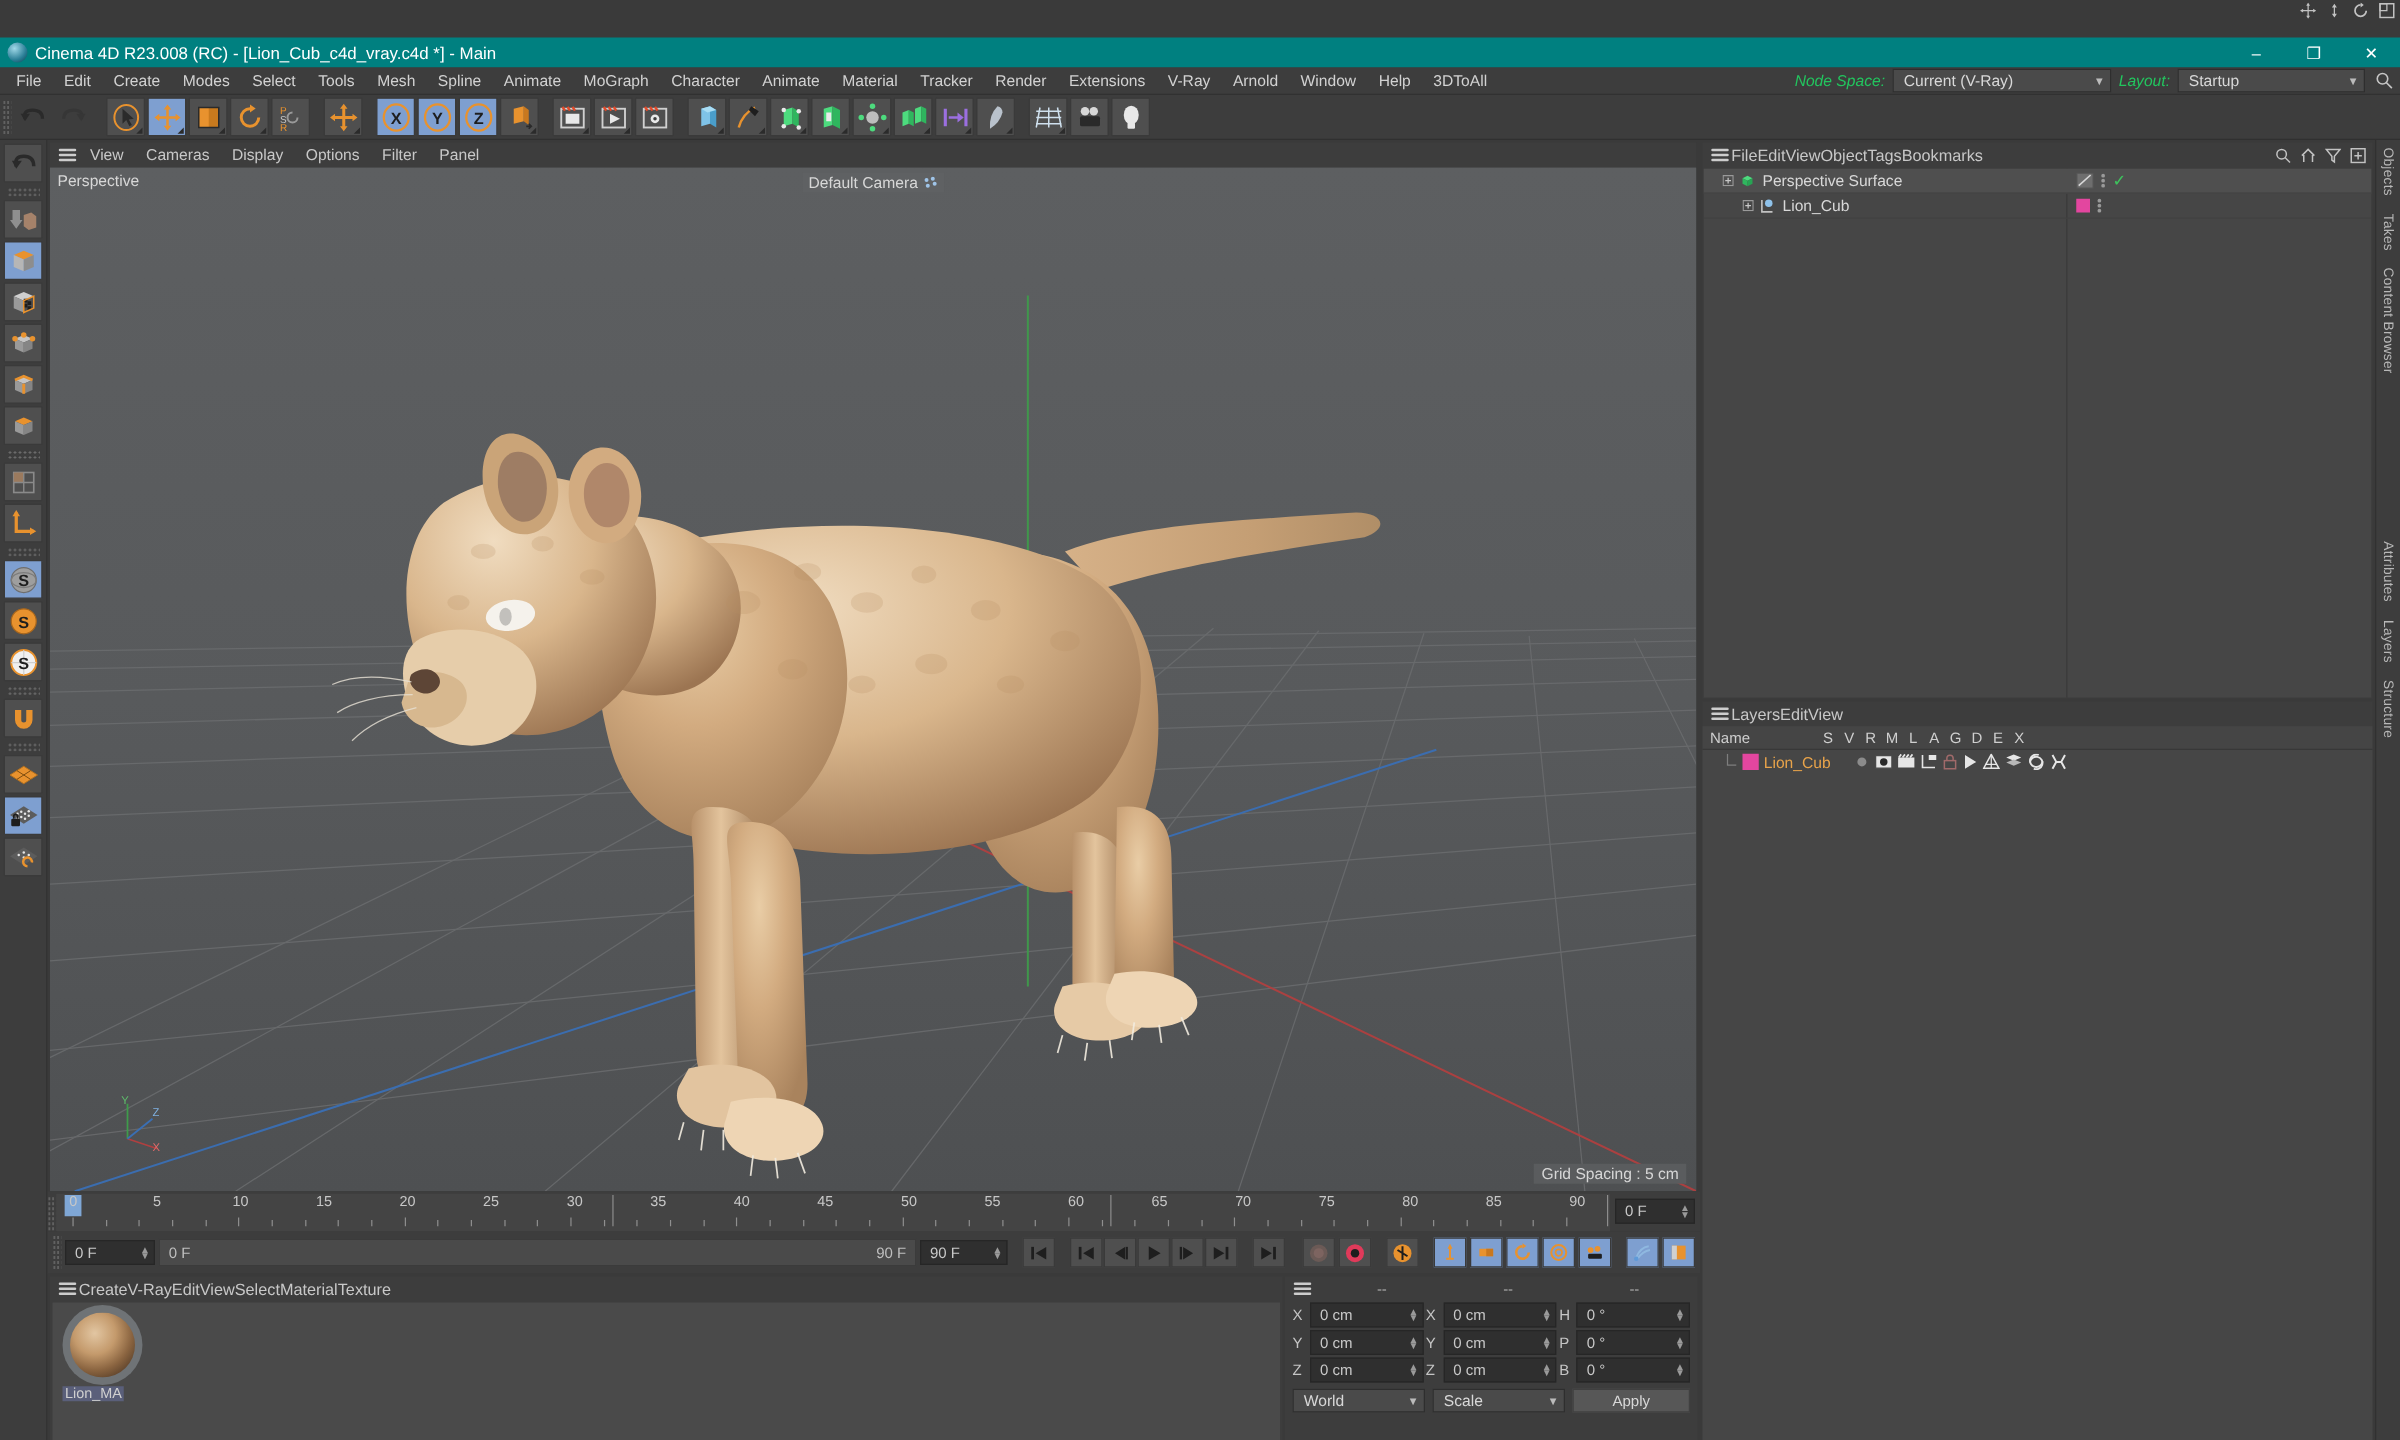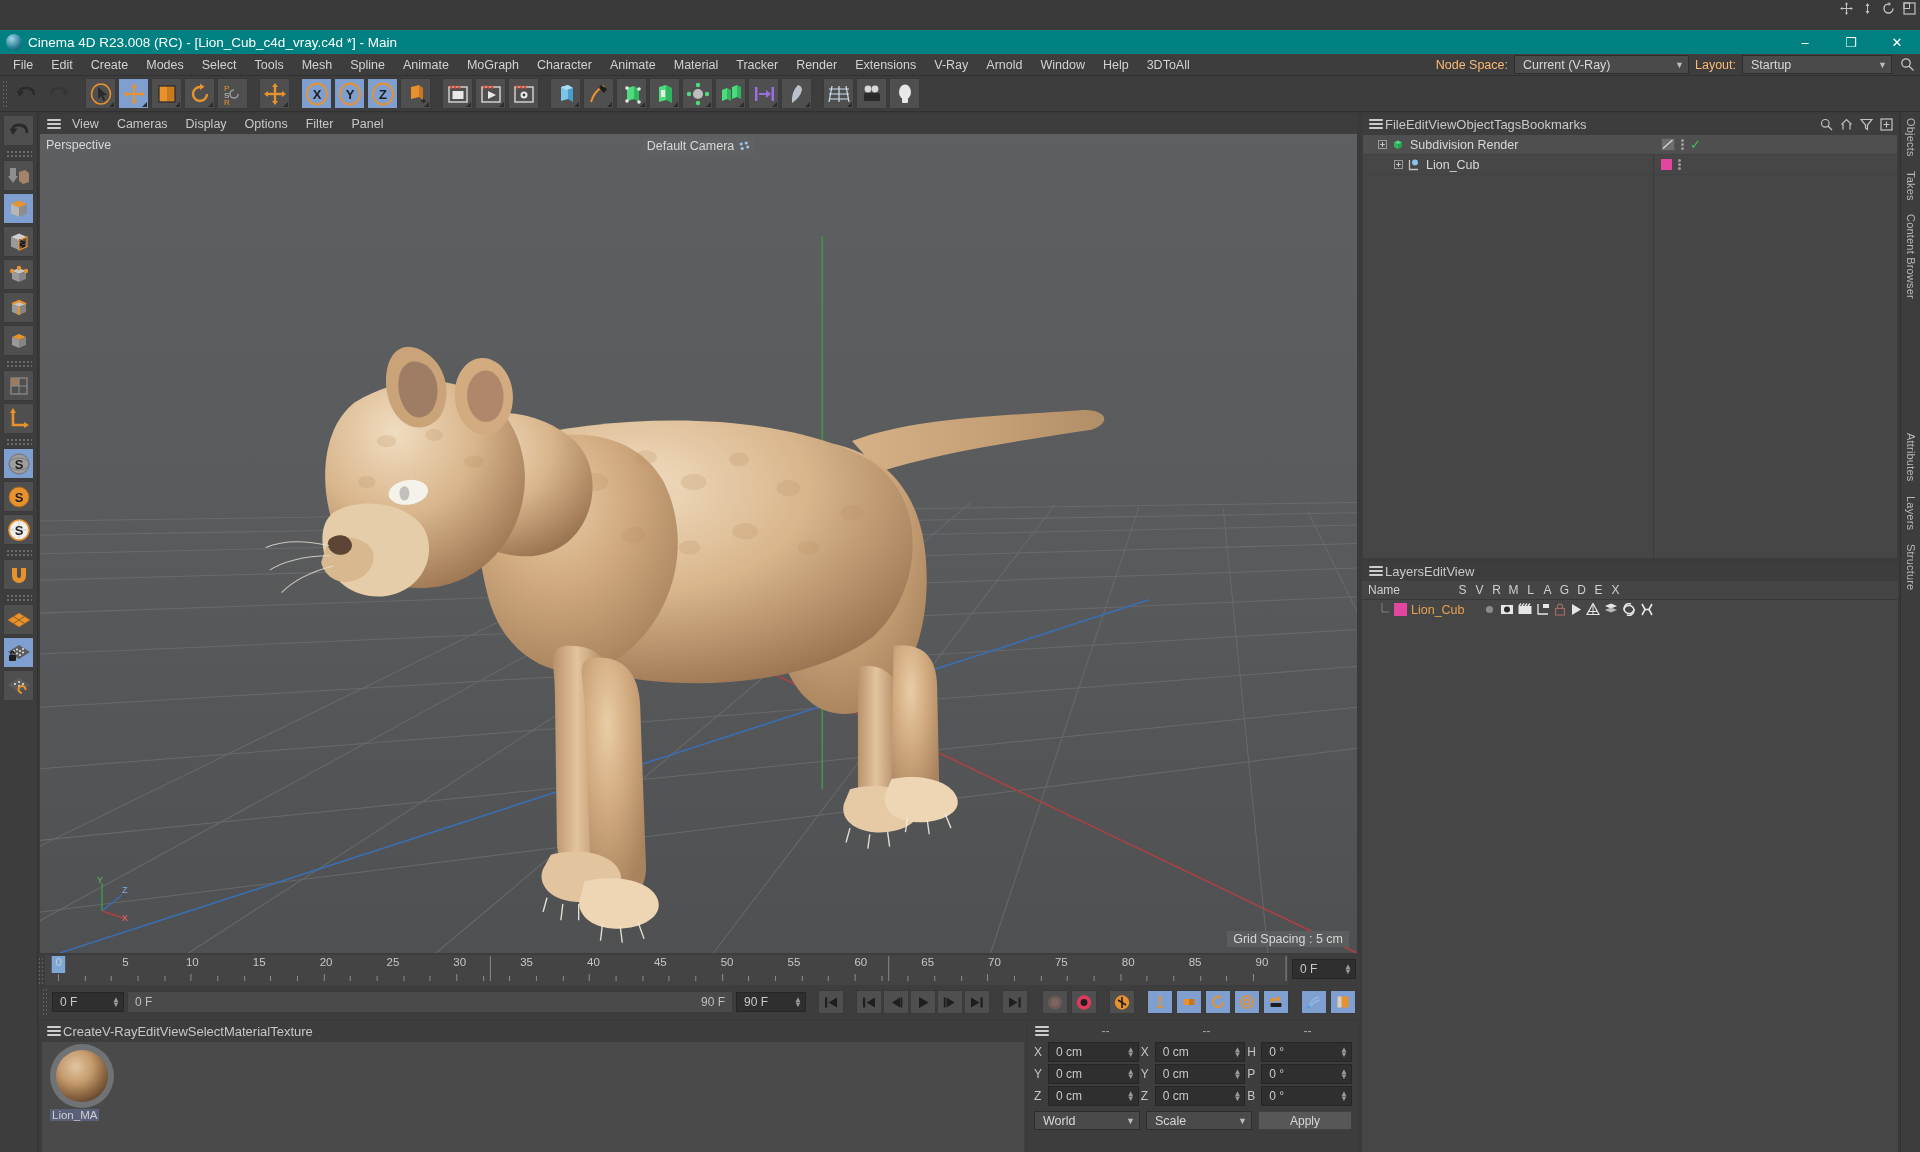--- a/index.html
+++ b/index.html
@@ -26,21 +26,21 @@
     width: 46px; height: 24px; display: flex; align-items: center; justify-content: center;
     color: #fff; font-size: 13px;
   }
   
   #menubar {
     height: 22px; background: #3d3d3d; display: flex; align-items: center;
     padding-left: 4px; position: relative; border-bottom: 1px solid #313131;
   }
   #menubar .mi { padding: 2px 9px; font-size: 12.5px; color: #d2d2d2; white-space: nowrap; }
   #menubar .right { position: absolute; right: 4px; display: flex; align-items: center; gap: 6px; }
-  .lbl { font-size: 12.5px; color: #fdba74; }
+  .lbl { font-size: 12.5px; color: #22c55e; font-style: italic; }
   .sel {
     background: #4a4a4a; border: 1px solid #2e2e2e; height: 19px; display: flex;
     align-items: center; padding: 0 4px 0 8px; font-size: 12.5px; color: #d8d8d8;
     min-width: 100px; justify-content: space-between; gap: 10px;
   }
   .caret { font-size: 9px; color: #bbb; }
   .mag { width: 18px; height: 18px; display:flex; align-items:center; justify-content:center; }
   
   #toolbar {
     height: 36px; background: #3d3d3d; display: flex; align-items: center;
@@ -1201,21 +1201,21 @@
                 <path d="M2.2 4.5 L6.8 4.5 M4.5 2.2 L4.5 6.8" stroke="#c8c8c8" stroke-width="1"></path>
               </svg>
           </span>
           <span style="margin:0 5px 0 2px">
             <svg width="14" height="14" viewBox="0 0 14 14">
                 <path d="M3 4.5 L7 2.5 L11 4.5 L7 6.5 Z" fill="#4ddb7e"></path>
                 <path d="M3 4.5 L7 6.5 L7 11 L3 9 Z" fill="#2fb65e"></path>
                 <path d="M11 4.5 L7 6.5 L7 11 L11 9 Z" fill="#27a453"></path>
               </svg>
           </span>
-          <span class="otname">Subdivision Render</span>
+          <span class="otname">Perspective Surface</span>
           <span style="position:absolute;left:298px;display:flex;align-items:center;gap:6px">
             <span>
               <svg width="14" height="13" viewBox="0 0 14 13">
                   <rect x="0.5" y="0.5" width="13" height="12" fill="#6e6e6e" stroke="#565656"></rect>
                   <path d="M2 10.5 L11.5 2" stroke="#d8d8d8" stroke-width="1.3"></path>
                 </svg>
             </span>
             <span class="dots">
                 <i></i>
                 <i></i>

